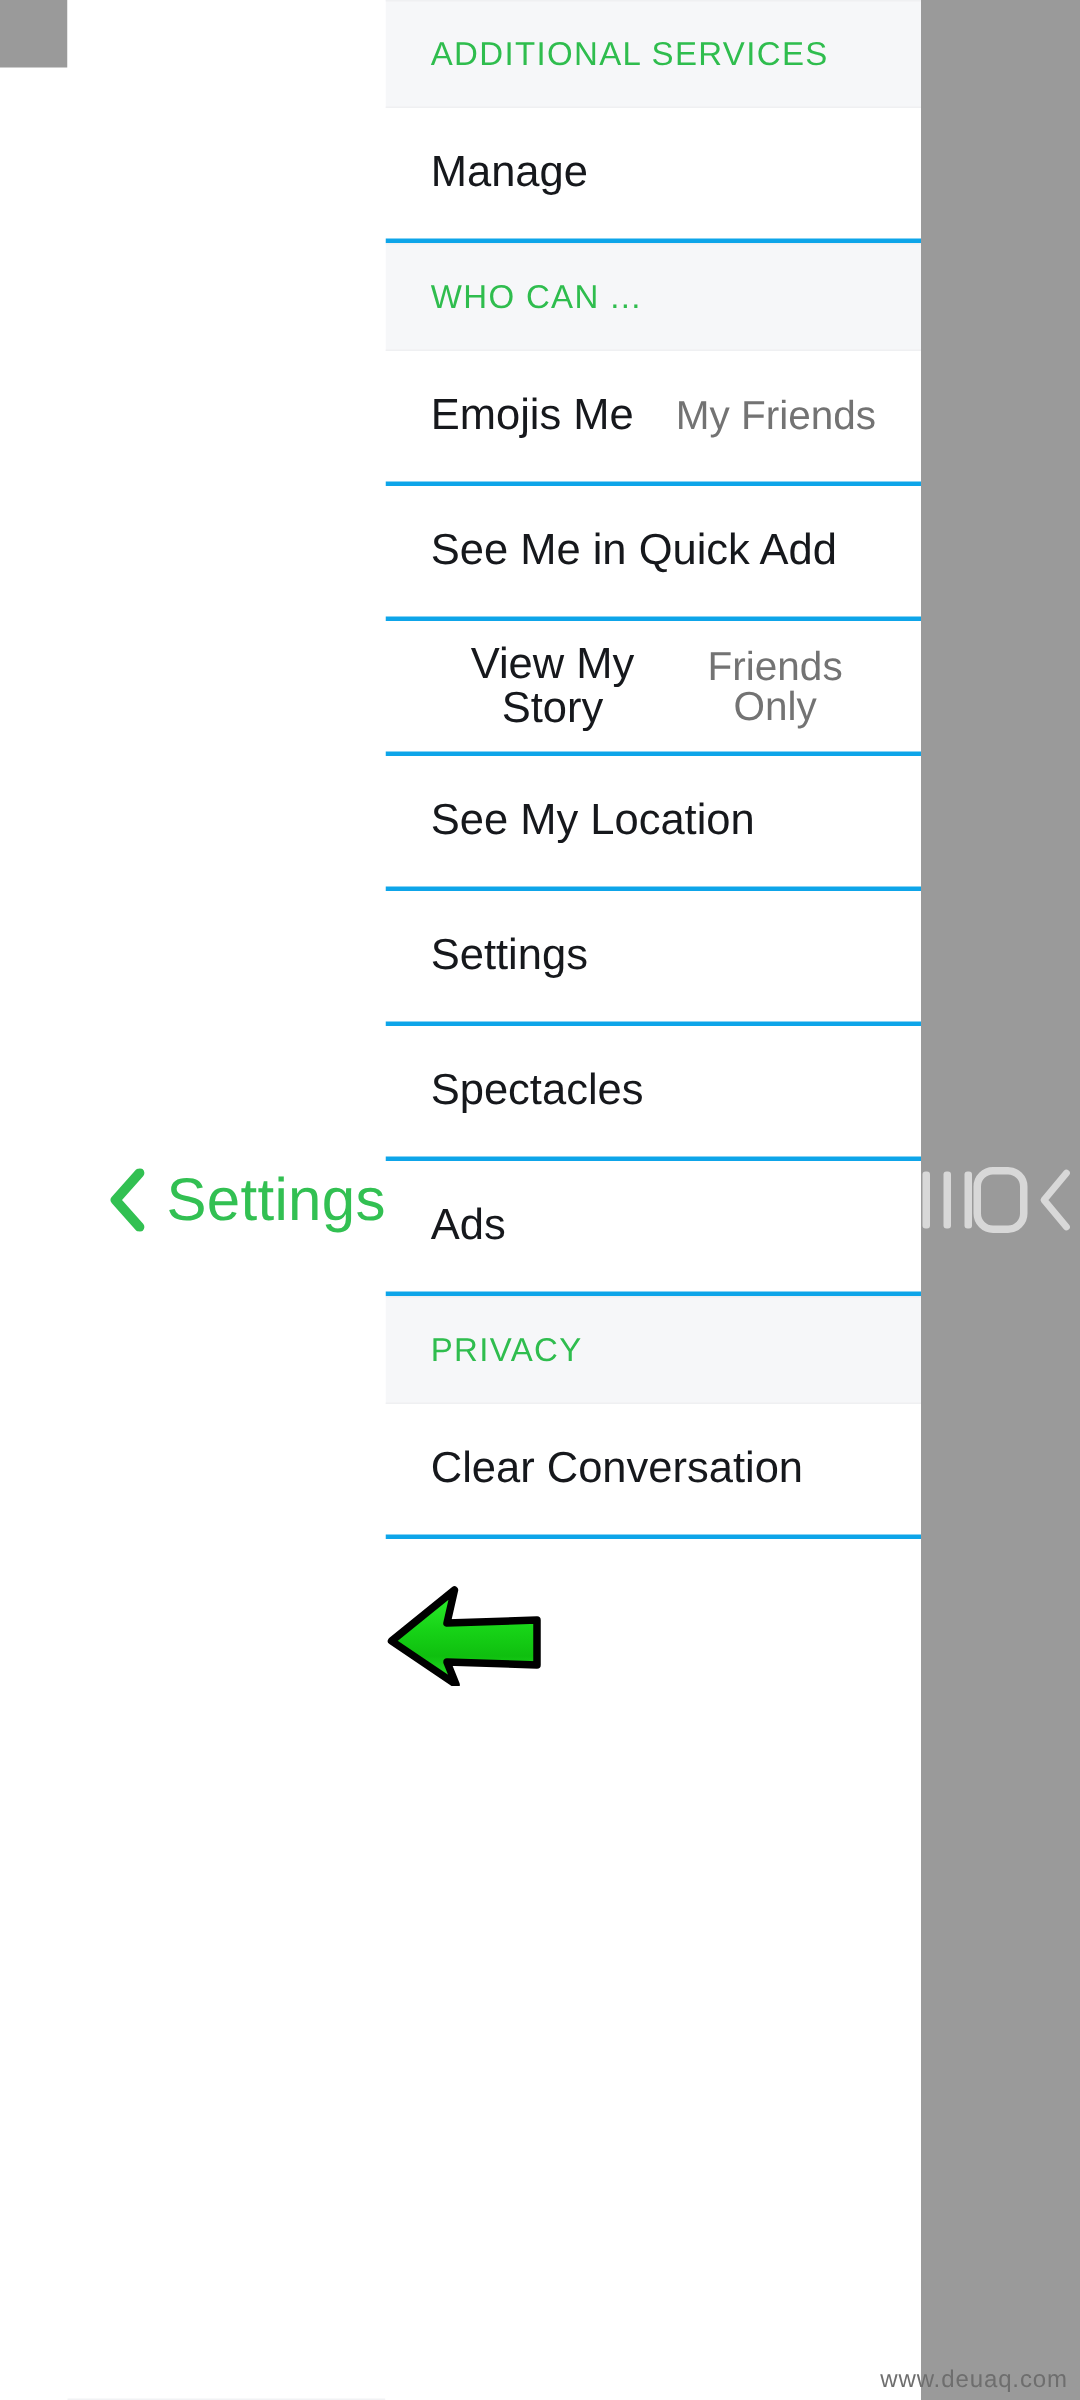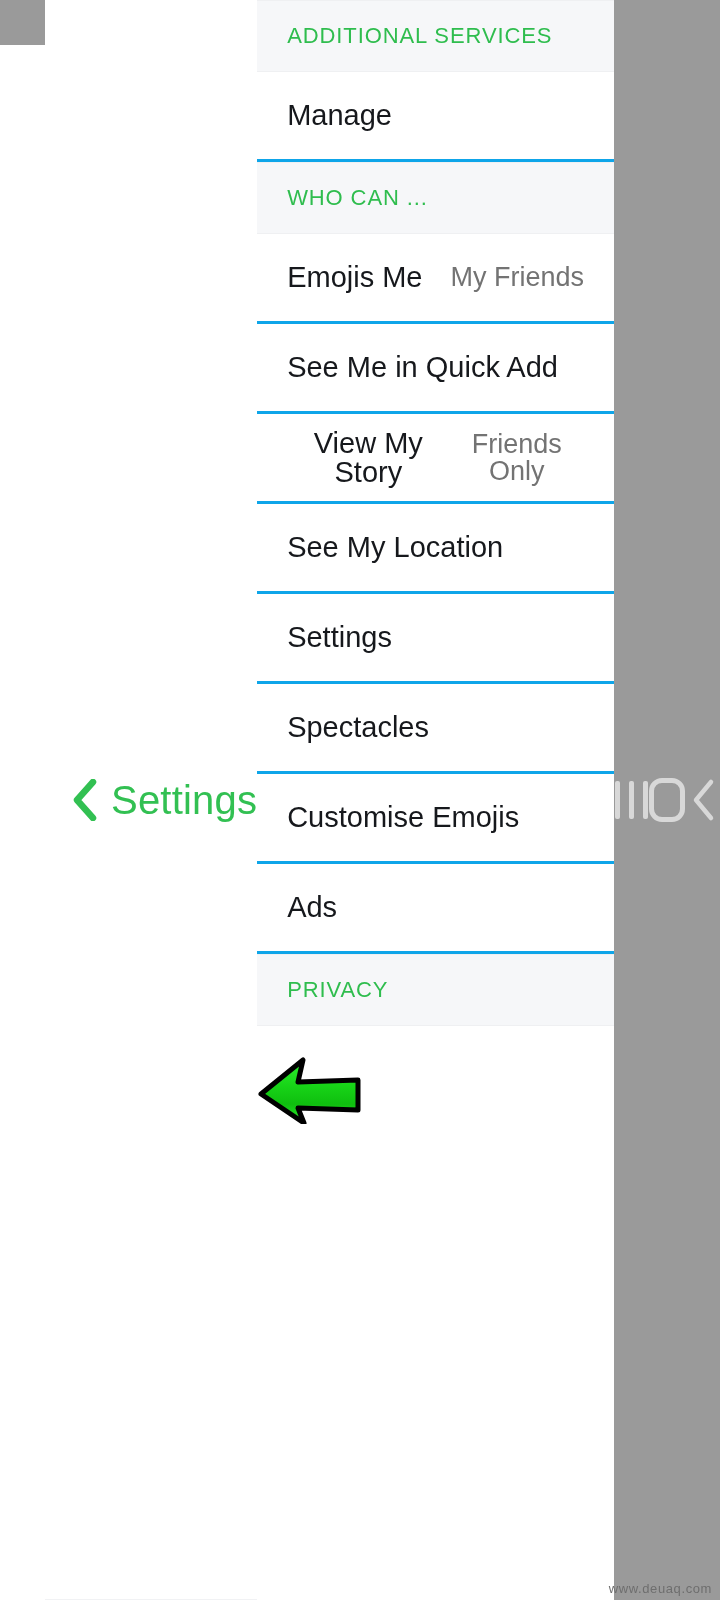--- a/index.html
+++ b/index.html
@@ -137,21 +137,21 @@
     box-sizing: border-box;
   }
   .back-icon {
     width: 30px;
     height: 44px;
   }
   .watermark {
     position: absolute;
     right: 8px;
     bottom: 4px;
-    font-size: 13px;
+    font-size: 16px;
     color: #6e6e6e;
     letter-spacing: 0.6px;
     font-family: "Liberation Sans", sans-serif;
   }
 
   
   .annotation-arrow {
     position: absolute;
     left: 258px;
     top: 1052px;
@@ -206,30 +206,30 @@
     </div>
     <div class="row">
       <div class="row-label">Settings</div>
       <div class="row-value"></div>
     </div>
     <div class="row">
       <div class="row-label">Spectacles</div>
       <div class="row-value"></div>
     </div>
     <div class="row">
-      <div class="row-label">Customise Emojis</div>
-      <div class="row-value"></div>
-    </div>
-    <div class="row">
       <div class="row-label">Ads</div>
       <div class="row-value"></div>
     </div>
 
     <div class="section-head">
       <span>PRIVACY</span>
+    </div>
+    <div class="row">
+      <div class="row-label">Clear Conversation</div>
+      <div class="row-value"></div>
     </div>
 
   </div>
 
   <div class="android-nav">
     <div class="nav-btn">
       <div class="recents-icon">
         <i></i>
           <i></i>
           <i></i>

